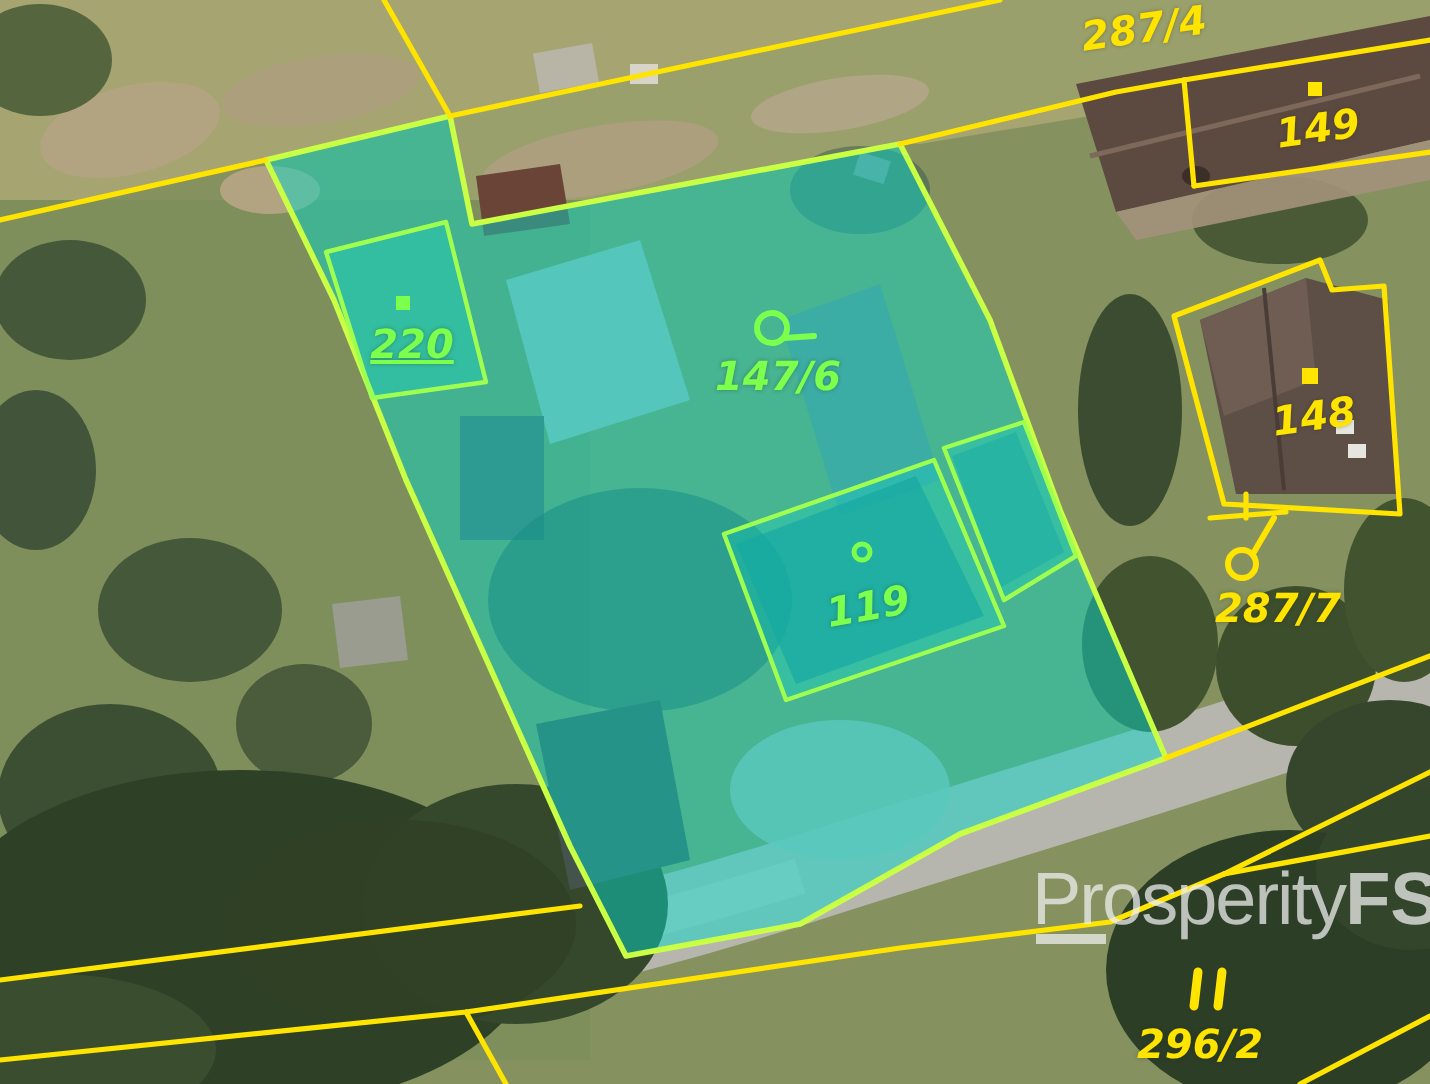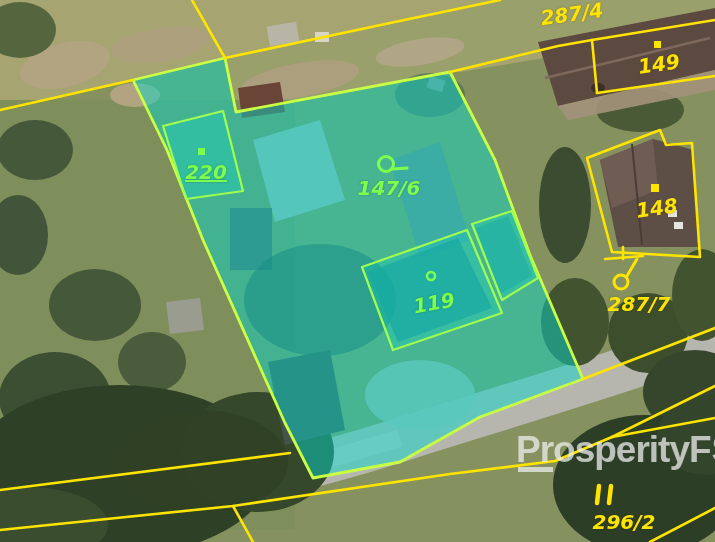--- a/index.html
+++ b/index.html
@@ -18,21 +18,21 @@
   .lbl-yellow{color:#ffe400;}
   .lbl-green{color:#7dff4d;}
   .rot-8{transform:translate(-50%,-50%) rotate(-8deg);}
   .rot-10{transform:translate(-50%,-50%) rotate(-10deg);}
   #watermark{
     position:absolute;left:516px;top:431px;
     font-family:"Liberation Sans",sans-serif;
     font-size:37px;line-height:1;color:rgba(238,238,238,.75);
     letter-spacing:-1px;pointer-events:none;white-space:nowrap;
   }
-  #watermark .wm1{font-weight:700;}
+  #watermark .wm1{font-weight:400;}
   #watermark .wm2{font-weight:800;letter-spacing:0;}
   #wm-underline{
     position:absolute;left:518px;top:467px;width:35px;height:5px;
     background:rgba(238,238,238,.75);
   }
 </style>
 </head>
 <body>
 
 <div id="viewport">
@@ -157,18 +157,18 @@
     </g>
   </svg>
 
   <div class="lbl lbl-yellow rot-8" style="left:572px;top:14px;">287/4</div>
   <div class="lbl lbl-yellow rot-8" style="left:659px;top:64px;">149</div>
   <div class="lbl lbl-green" style="left:206px;top:172px;text-decoration:underline;">220</div>
   <div class="lbl lbl-green" style="left:389px;top:188px;">147/6</div>
   <div class="lbl lbl-yellow rot-8" style="left:657px;top:208px;">148</div>
   <div class="lbl lbl-green rot-10" style="left:434px;top:303px;">119</div>
   <div class="lbl lbl-yellow" style="left:621px;top:304px;margin-left:18px;">287/7</div>
-  <div class="lbl lbl-yellow" style="left:624px;top:522px;">296/2</div>
+  <div class="lbl lbl-yellow" style="left:600px;top:522px;">296/2</div>
 
   <div id="watermark"><span class="wm1">Prosperity</span><span class="wm2">FS</span></div>
   <div id="wm-underline"></div>
 
 </div>
 
 </body></html>

